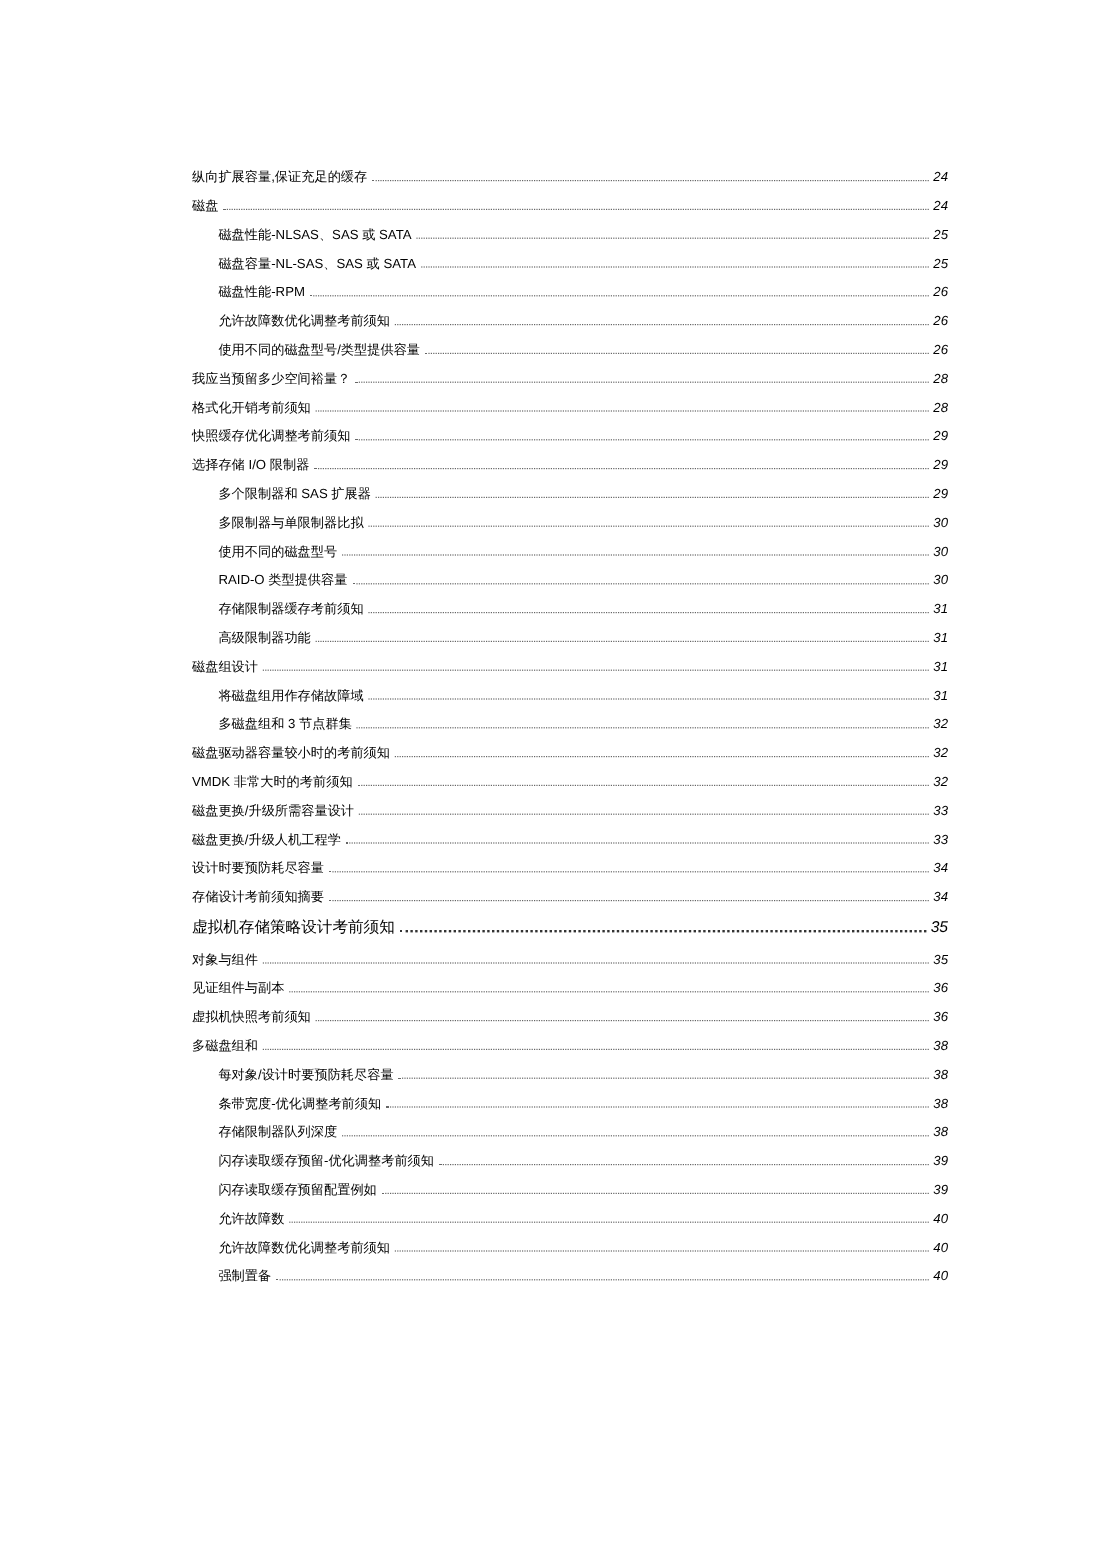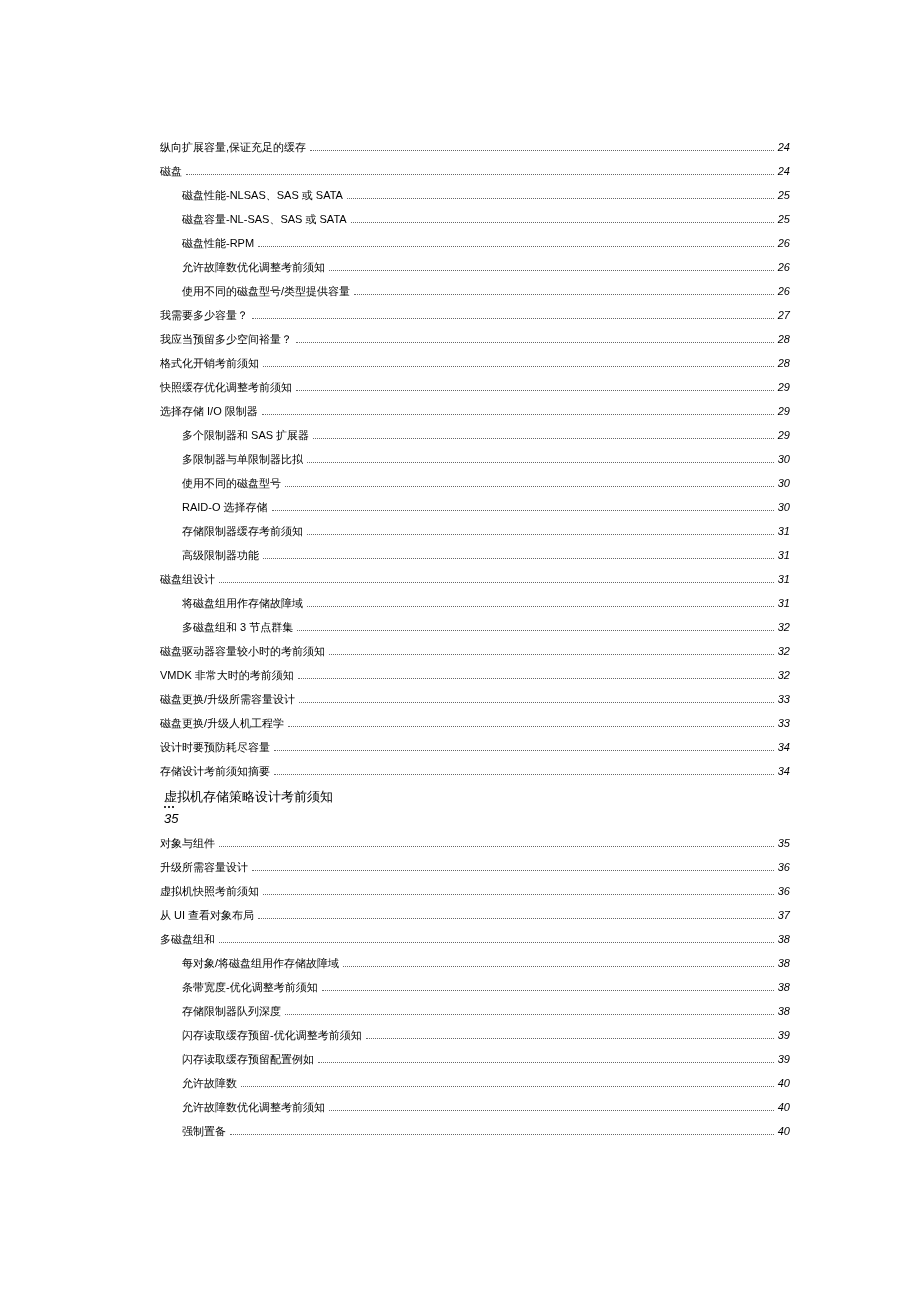--- a/index.html
+++ b/index.html
@@ -20,21 +20,20 @@
       display: flex;
       align-items: baseline;
       margin-bottom: 9px;
       white-space: nowrap;
     }
     .toc-entry.level-0 {
       padding-left: 0;
       font-size: 13px;
       margin-top: 2px;
       margin-bottom: 10px;
-      flex-direction: column;
     }
     .toc-entry.level-1 {
       padding-left: 0;
       text-align: right;
     }
     .toc-entry.level-2 {
       padding-left: 22px;
     }
     .toc-title {
       flex-shrink: 0;
@@ -87,25 +86,20 @@
       <span class="toc-title">允许故障数优化调整考前须知</span>
       <span class="toc-dots"></span>
       <span class="toc-page">26</span>
     </div>
     <div class="toc-entry level-2">
       <span class="toc-title">使用不同的磁盘型号/类型提供容量</span>
       <span class="toc-dots"></span>
       <span class="toc-page">26</span>
     </div>
     <div class="toc-entry level-1">
-      <span class="toc-title">我需要多少容量？</span>
-      <span class="toc-dots"></span>
-      <span class="toc-page">27</span>
-    </div>
-    <div class="toc-entry level-1">
       <span class="toc-title">我应当预留多少空间裕量？</span>
       <span class="toc-dots"></span>
       <span class="toc-page">28</span>
     </div>
     <div class="toc-entry level-1">
       <span class="toc-title">格式化开销考前须知</span>
       <span class="toc-dots"></span>
       <span class="toc-page">28</span>
     </div>
     <div class="toc-entry level-1">
@@ -127,21 +121,21 @@
       <span class="toc-title">多限制器与单限制器比拟</span>
       <span class="toc-dots"></span>
       <span class="toc-page">30</span>
     </div>
     <div class="toc-entry level-2">
       <span class="toc-title">使用不同的磁盘型号</span>
       <span class="toc-dots"></span>
       <span class="toc-page">30</span>
     </div>
     <div class="toc-entry level-2">
-      <span class="toc-title">RAID-O 选择存储</span>
+      <span class="toc-title">RAID-O 类型提供容量</span>
       <span class="toc-dots"></span>
       <span class="toc-page">30</span>
     </div>
     <div class="toc-entry level-2">
       <span class="toc-title">存储限制器缓存考前须知</span>
       <span class="toc-dots"></span>
       <span class="toc-page">31</span>
     </div>
     <div class="toc-entry level-2">
       <span class="toc-title">高级限制器功能</span>
@@ -197,41 +191,36 @@
       <span class="toc-title">虚拟机存储策略设计考前须知</span>
       <span class="toc-dots"></span>
       <span class="toc-page">35</span>
     </div>
     <div class="toc-entry level-1">
       <span class="toc-title">对象与组件</span>
       <span class="toc-dots"></span>
       <span class="toc-page">35</span>
     </div>
     <div class="toc-entry level-1">
-      <span class="toc-title">升级所需容量设计</span>
+      <span class="toc-title">见证组件与副本</span>
       <span class="toc-dots"></span>
       <span class="toc-page">36</span>
     </div>
     <div class="toc-entry level-1">
       <span class="toc-title">虚拟机快照考前须知</span>
       <span class="toc-dots"></span>
       <span class="toc-page">36</span>
     </div>
     <div class="toc-entry level-1">
-      <span class="toc-title">从 UI 查看对象布局</span>
-      <span class="toc-dots"></span>
-      <span class="toc-page">37</span>
-    </div>
-    <div class="toc-entry level-1">
       <span class="toc-title">多磁盘组和</span>
       <span class="toc-dots"></span>
       <span class="toc-page">38</span>
     </div>
     <div class="toc-entry level-2">
-      <span class="toc-title">每对象/将磁盘组用作存储故障域</span>
+      <span class="toc-title">每对象/设计时要预防耗尽容量</span>
       <span class="toc-dots"></span>
       <span class="toc-page">38</span>
     </div>
     <div class="toc-entry level-2">
       <span class="toc-title">条带宽度-优化调整考前须知</span>
       <span class="toc-dots"></span>
       <span class="toc-page">38</span>
     </div>
     <div class="toc-entry level-2">
       <span class="toc-title">存储限制器队列深度</span>

